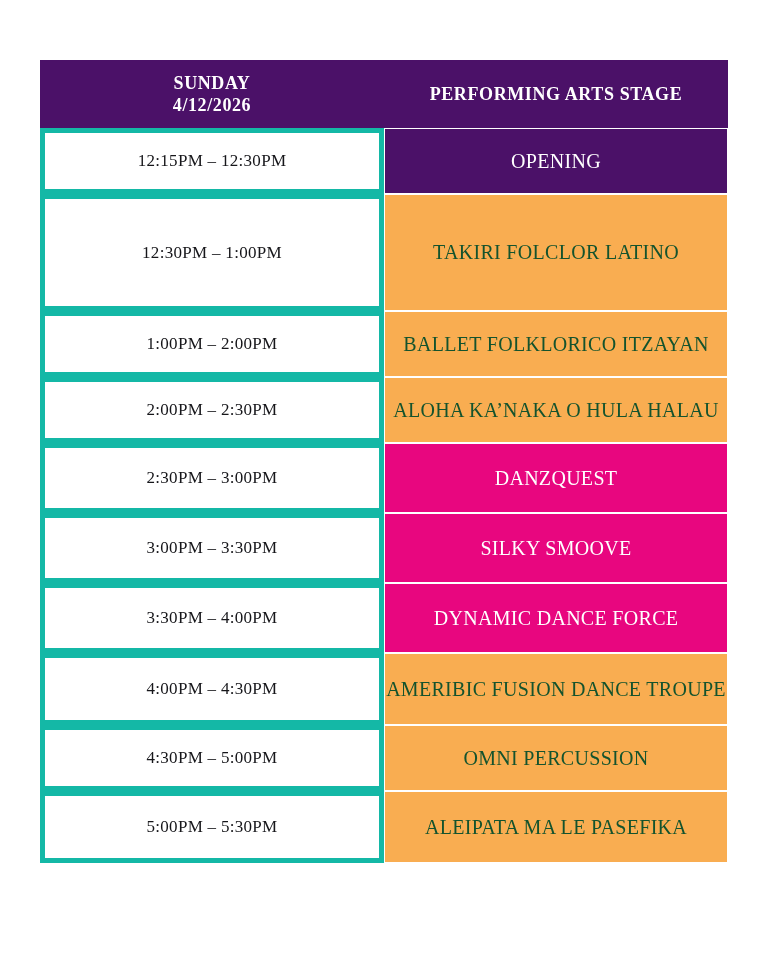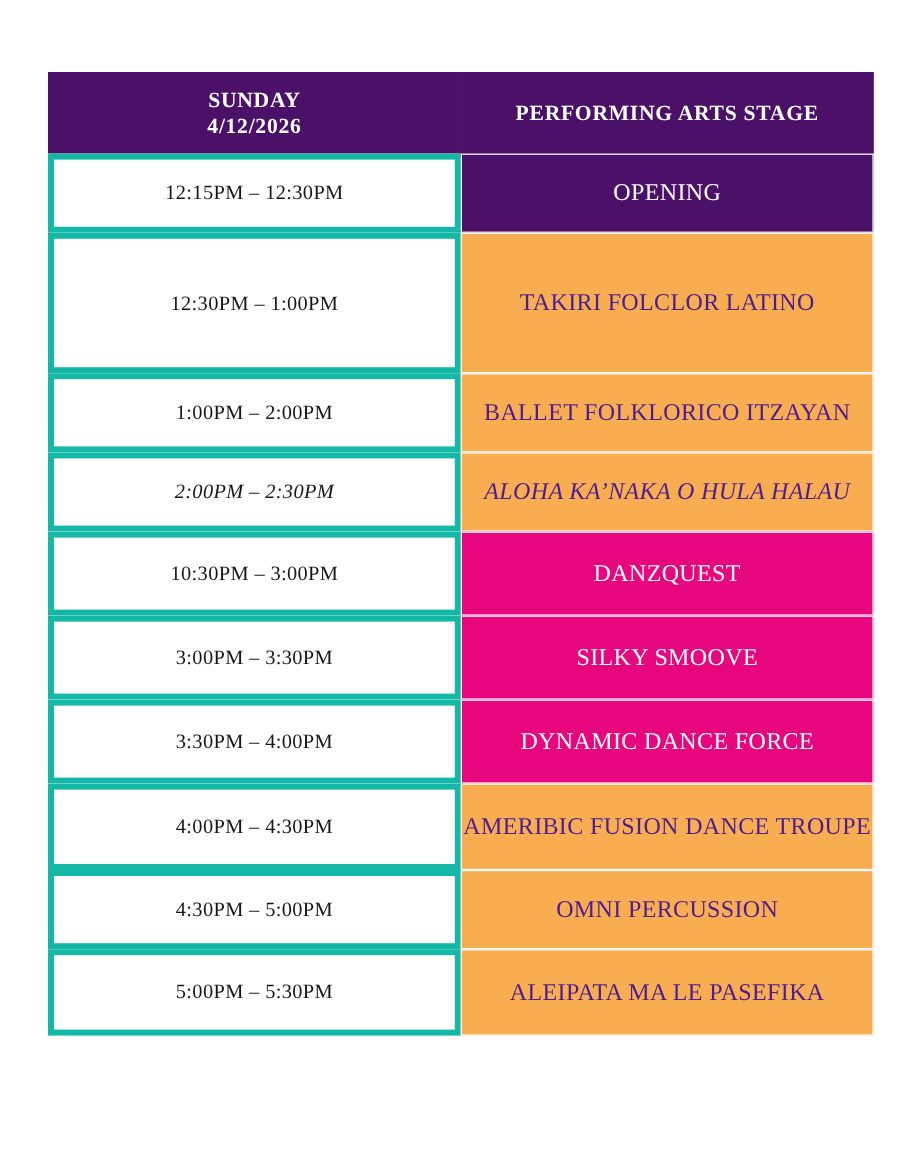--- a/index.html
+++ b/index.html
@@ -68,32 +68,32 @@
     letter-spacing: 0.3px;
     line-height: 1.25;
     border: 1px solid #ffffff;
   }
   .act-purple {
     background: #4b1168;
     color: #ffffff;
   }
   .act-orange {
     background: #f9ad51;
-    color: #4c1d95;
+    color: #14532d;
   }
   .act-pink {
     background: #e8067f;
     color: #ffffff;
   }
 
   .r-h  { height: 68px; }
   .r-1  { height: 66px; }
   .r-2  { height: 117px; }
   .r-3  { height: 66px; }
-  .r-4  { height: 66px; font-style: italic; }
+  .r-4  { height: 66px; }
   .r-5  { height: 70px; }
   .r-6  { height: 70px; }
   .r-7  { height: 70px; }
   .r-8  { height: 72px; }
   .r-9  { height: 66px; }
   .r-10 { height: 72px; }
 </style>
 </head>
 <body>
 
@@ -123,21 +123,21 @@
       </tr>
       <tr>
         <td class="cell time r-3">1:00PM – 2:00PM</td>
         <td class="cell act act-orange r-3">BALLET FOLKLORICO ITZAYAN</td>
       </tr>
       <tr>
         <td class="cell time r-4">2:00PM – 2:30PM</td>
         <td class="cell act act-orange r-4">ALOHA KA’NAKA O HULA HALAU</td>
       </tr>
       <tr>
-        <td class="cell time r-5">10:30PM – 3:00PM</td>
+        <td class="cell time r-5">2:30PM – 3:00PM</td>
         <td class="cell act act-pink r-5">DANZQUEST</td>
       </tr>
       <tr>
         <td class="cell time r-6">3:00PM – 3:30PM</td>
         <td class="cell act act-pink r-6">SILKY SMOOVE</td>
       </tr>
       <tr>
         <td class="cell time r-7">3:30PM – 4:00PM</td>
         <td class="cell act act-pink r-7">DYNAMIC DANCE FORCE</td>
       </tr>

